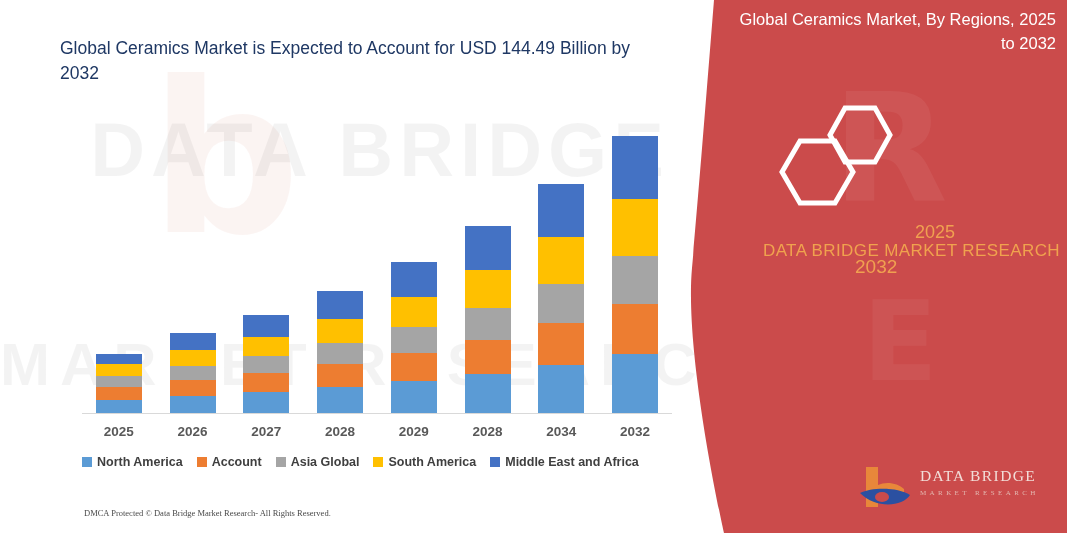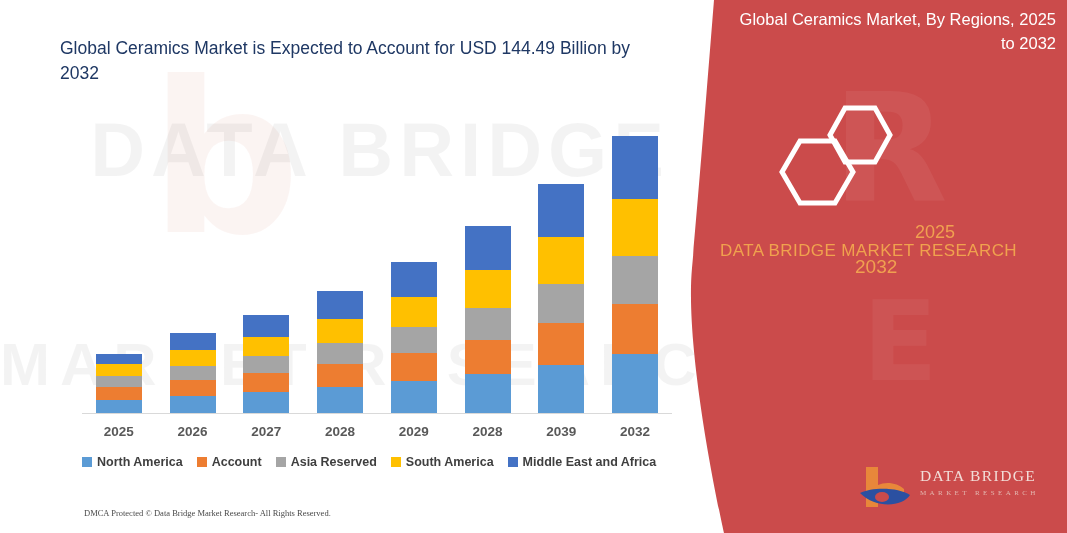--- a/index.html
+++ b/index.html
@@ -87,22 +87,22 @@
   }
   .hexwrap { position: absolute; top: 96px; left: 0; width: 377px; height: 120px; }
   .hex-label {
     position: absolute; color: #F0A050; font-weight: 400;
     font-family: "Liberation Sans", sans-serif;
   }
   .hex-2032 { left: 165px; top: 160px; font-size: 19px; }
   .hex-2025 { left: 225px; top: 126px; font-size: 18px; }
 
   .brand {
-    position: absolute; top: 238px; left: 30px; width: 330px;
-    text-align: left; color: #F0A24E; font-size: 17px;
+    position: absolute; top: 238px; left: 40px; width: 330px;
+    text-align: right; color: #F0A24E; font-size: 17px;
     letter-spacing: .4px; line-height: 1.5;
   }
 
   .logo { position: absolute; left: 168px; top: 463px; width: 205px; height: 52px; }
   .logo-txt {
     position: absolute; left: 62px; top: 4px;
     color: #f2ddd8; font-family: "Liberation Serif", serif;
   }
   .logo-main { font-size: 15.5px; letter-spacing: 1.4px; }
   .logo-sub { font-size: 7px; letter-spacing: 3.4px; margin-top: 4px; color: #e3b6ae; }
@@ -182,36 +182,36 @@
     </div>
     <div class="baseline"></div>
 
     <div class="xlabels" id="xlabels">
         <div class="xlabel">2025</div>
         <div class="xlabel">2026</div>
         <div class="xlabel">2027</div>
         <div class="xlabel">2028</div>
         <div class="xlabel">2029</div>
         <div class="xlabel">2028</div>
-        <div class="xlabel">2039</div>
+        <div class="xlabel">2034</div>
         <div class="xlabel">2032</div>
       </div>
 
     <div class="legend" id="legend">
         <div class="lg-item">
           <span class="lg-sw" style="background: rgb(91, 155, 213);"></span>
           <span class="lg-tx">North America</span>
         </div>
         <div class="lg-item">
           <span class="lg-sw" style="background: rgb(237, 125, 49);"></span>
           <span class="lg-tx">Account</span>
         </div>
         <div class="lg-item">
           <span class="lg-sw" style="background: rgb(165, 165, 165);"></span>
-          <span class="lg-tx">Asia Reserved</span>
+          <span class="lg-tx">Asia Global</span>
         </div>
         <div class="lg-item">
           <span class="lg-sw" style="background: rgb(255, 192, 0);"></span>
           <span class="lg-tx">South America</span>
         </div>
         <div class="lg-item">
           <span class="lg-sw" style="background: rgb(68, 114, 196);"></span>
           <span class="lg-tx">Middle East and Africa</span>
         </div>
       </div>

